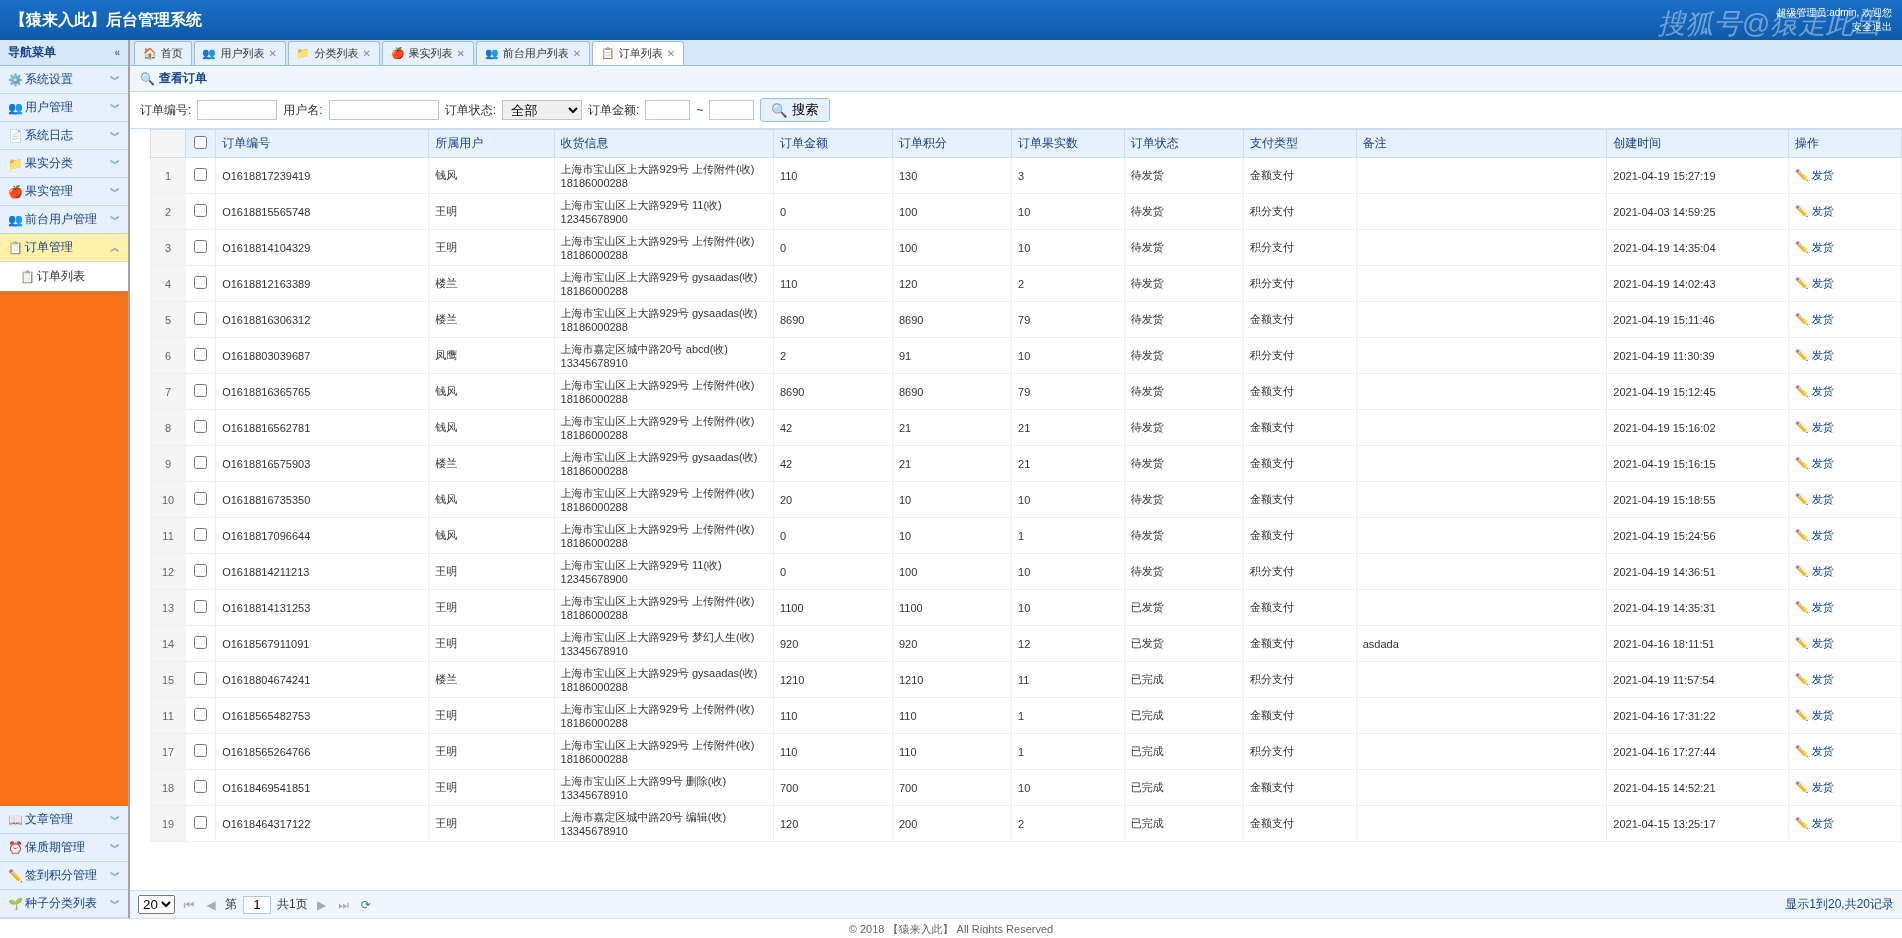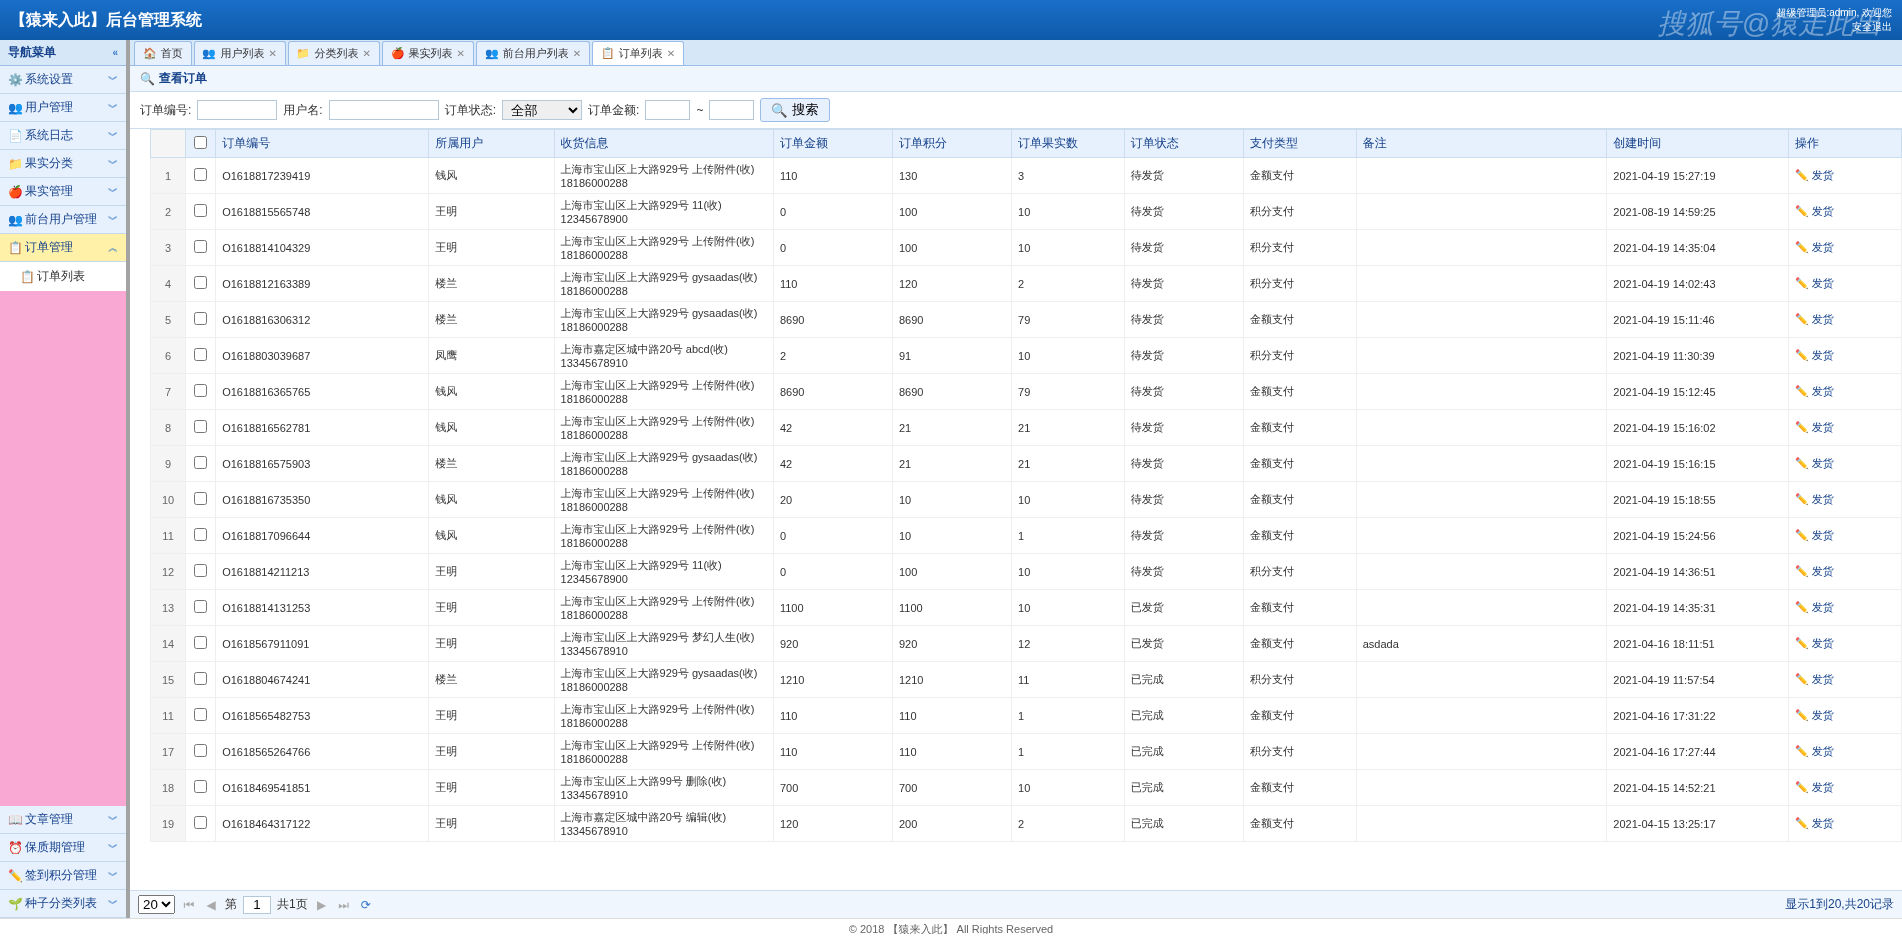--- a/index.html
+++ b/index.html
@@ -5,21 +5,21 @@
 * { box-sizing: border-box; margin: 0; padding: 0; }
 body { font-family: "Microsoft YaHei", Arial, sans-serif; font-size: 12px; color: #333; background: #fff; overflow: hidden; }
 
 .header { height: 40px; background: linear-gradient(to bottom, #1a6fc8, #0d5aaa); color: #fff; display: flex; align-items: center; justify-content: space-between; padding: 0 10px; }
 .header-title { font-size: 16px; font-weight: bold; }
 .header-right { font-size: 10px; text-align: right; }
 .watermark { position: absolute; top: 5px; right: 20px; font-size: 28px; color: rgba(255,255,255,0.4); font-style: italic; font-weight: normal; pointer-events: none; z-index: 999; }
 
 .main { display: flex; height: calc(100vh - 60px); }
 
-.sidebar { width: 130px; background: #f9a8d4; border-right: 4px solid #a3a3a3; display: flex; flex-direction: column; }
+.sidebar { width: 130px; background: #f97316; border-right: 2px solid #a3a3a3; display: flex; flex-direction: column; }
 .sidebar-header { background: #d6e7f8; padding: 4px 8px; font-weight: bold; color: #15428b; border-bottom: 1px solid #99bce8; display: flex; justify-content: space-between; align-items: center; }
 .nav-item { padding: 5px 8px; border-bottom: 1px solid #c5d9ed; background: #e7f0fd; display: flex; align-items: center; gap: 4px; color: #15428b; cursor: pointer; justify-content: space-between; }
 .nav-item.active { background: #fff2a8; }
 .nav-item-left { display: flex; align-items: center; gap: 4px; }
 .nav-sub { background: #fff; padding: 6px 8px 6px 20px; display: flex; align-items: center; gap: 4px; cursor: pointer; }
 .nav-sub.active { background: #fff; }
 .nav-bottom { margin-top: auto; }
 
 .content { flex: 1; display: flex; flex-direction: column; background: #fff; }
 
@@ -270,21 +270,21 @@
     <td class="cb-col"><input type="checkbox" style=""></td>
     <td>O1618815565748</td>
     <td>王明</td>
     <td>上海市宝山区上大路929号 11(收) 12345678900</td>
     <td>0</td>
     <td>100</td>
     <td>10</td>
     <td>待发货</td>
     <td>积分支付</td>
     <td></td>
-    <td>2021-08-19 14:59:25</td>
+    <td>2021-04-03 14:59:25</td>
     <td><span class="action-link"><span>✏️</span>发货</span></td>
             </tr>
             <tr>
     <td class="row-num">3</td>
     <td class="cb-col"><input type="checkbox" style=""></td>
     <td>O1618814104329</td>
     <td>王明</td>
     <td>上海市宝山区上大路929号 上传附件(收) 18186000288</td>
     <td>0</td>
     <td>100</td>

